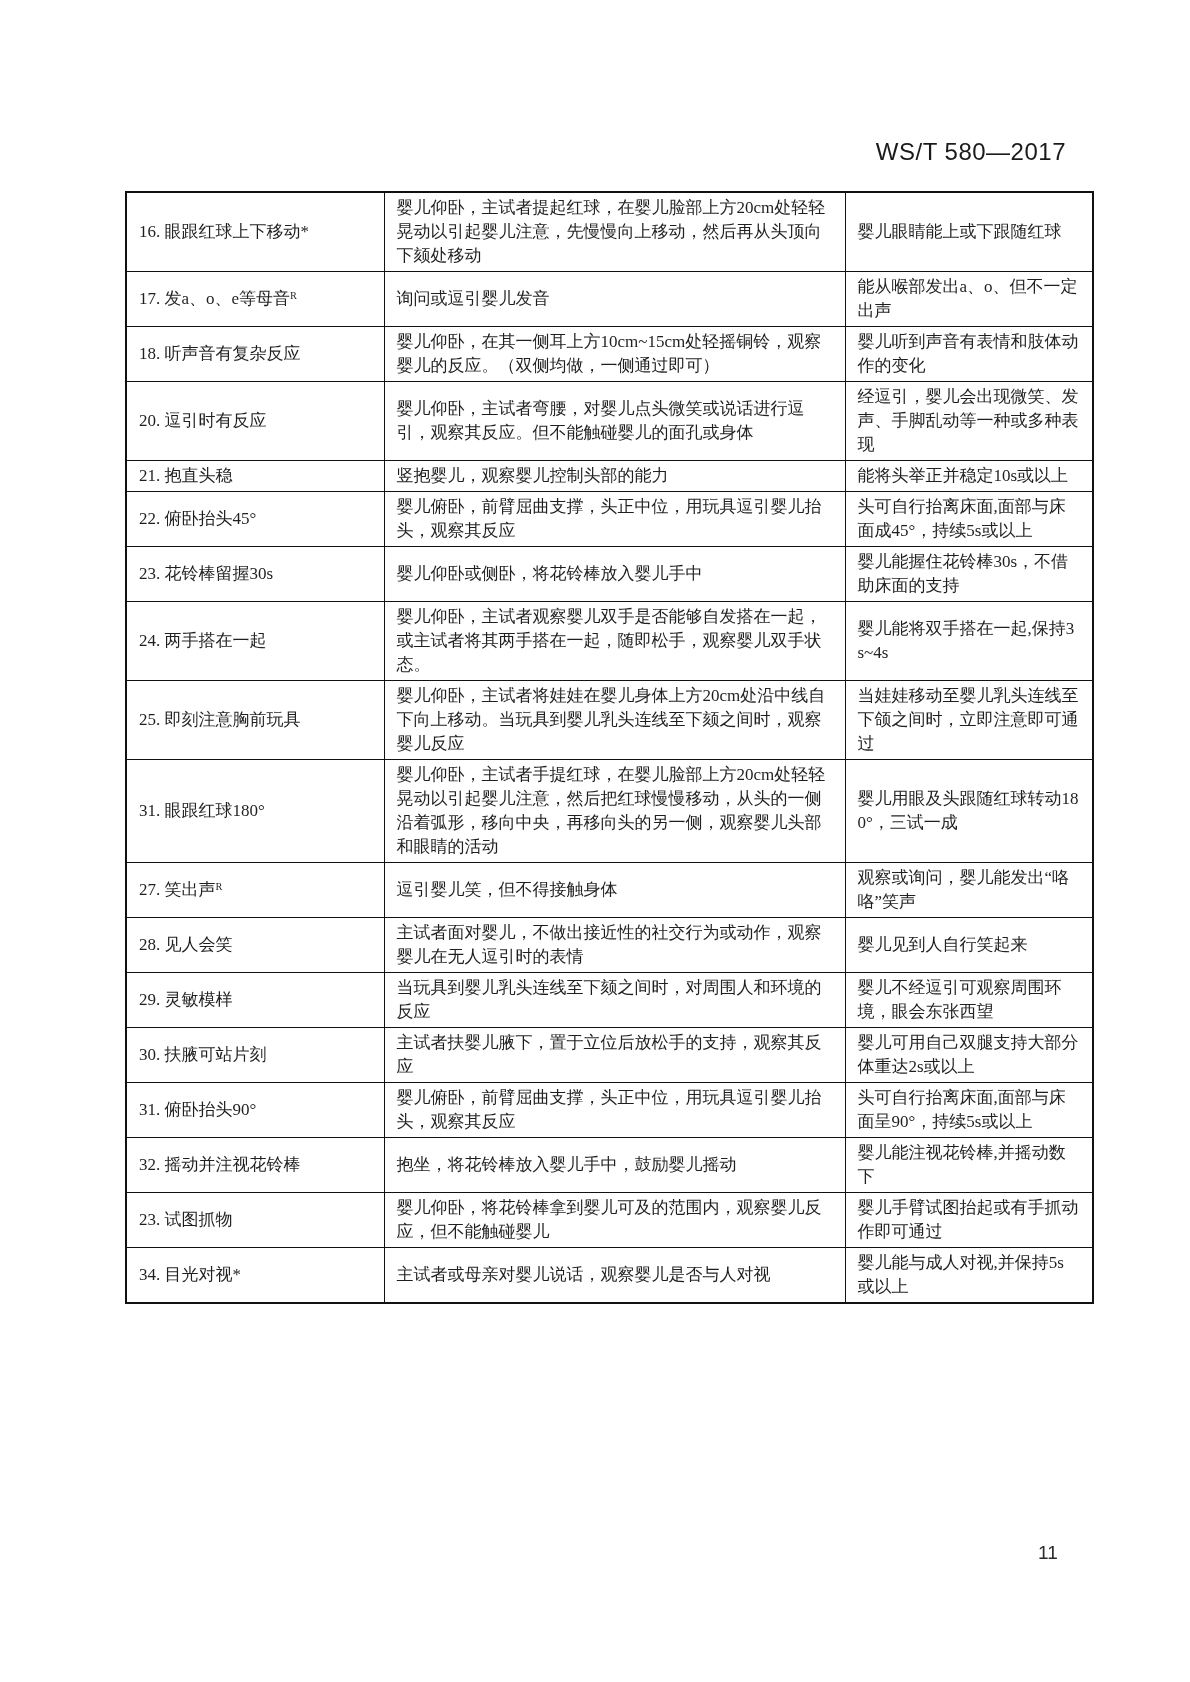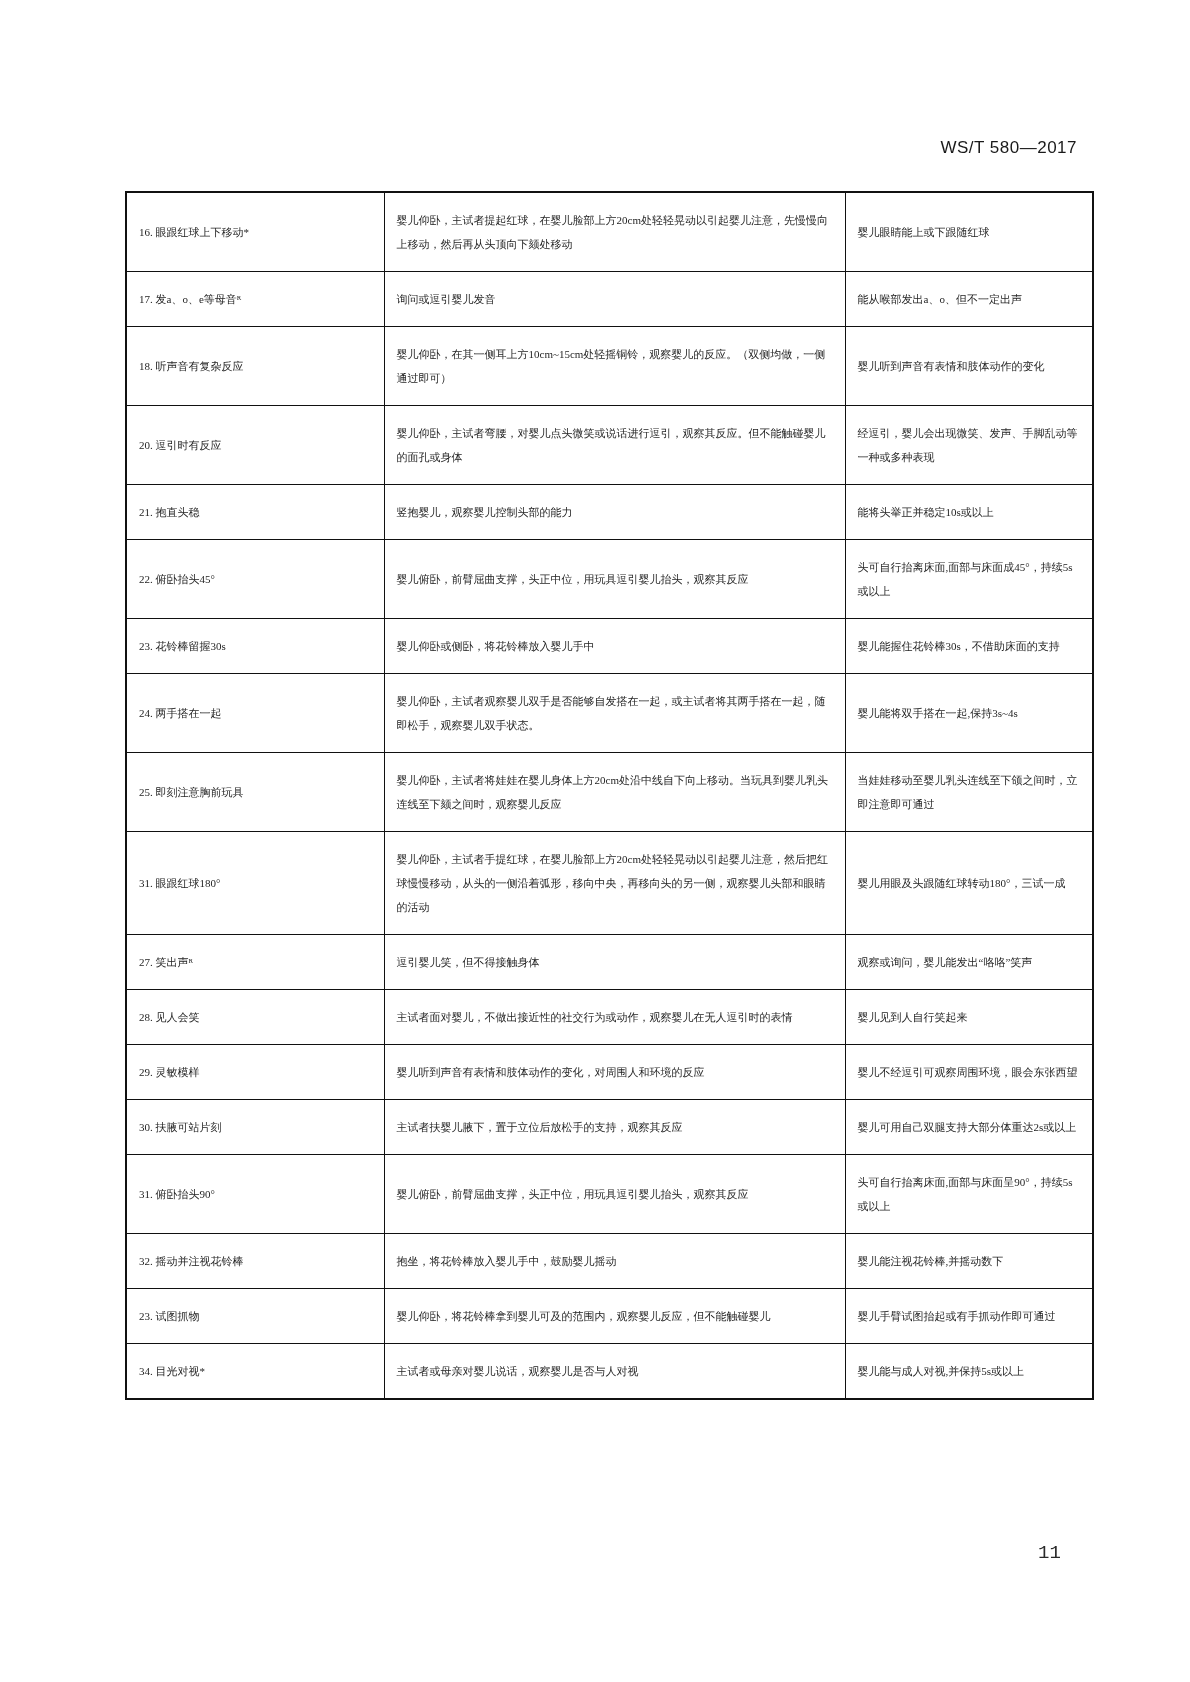--- a/index.html
+++ b/index.html
@@ -11,55 +11,55 @@
     position: relative;
     width: 1190px;
     height: 1682px;
     font-family: "Liberation Serif", serif;
     color: #1f1f1f;
     overflow: hidden;
   }
   .header-ref {
     position: absolute;
     top: 138px;
-    right: 113px;
+    right: 124px;
     font-family: "Liberation Sans", sans-serif;
-    font-size: 17px;
+    font-size: 24px;
     letter-spacing: 0.5px;
     color: #1a1a1a;
     white-space: nowrap;
   }
   table.assessment {
     position: absolute;
     left: 125px;
     top: 191px;
     width: 967px;
     border-collapse: collapse;
     table-layout: fixed;
     border: 2px solid #111111;
   }
   table.assessment td {
     border: 1px solid #111111;
     vertical-align: middle;
-    font-size: 11px;
+    font-size: 17px;
     line-height: 24px;
-    padding: 15px 12px;
+    padding: 3px 12px;
     color: #1f1f1f;
     word-break: break-all;
   }
   td.col-item {
     padding-left: 13px;
     padding-right: 8px;
   }
   .page-num {
     position: absolute;
     left: 1038px;
     top: 1542px;
     font-size: 19px;
-    font-family: Liberation Mono, monospace;
+    font-family: Liberation Sans, sans-serif;
     color: #2a2a2a;
     text-align: right;
   }
 </style>
 </head>
 <body>
 
 <div class="header-ref">WS/T 580—2017</div>
 
 <table class="assessment">
@@ -124,21 +124,21 @@
         <td class="col-method">逗引婴儿笑，但不得接触身体</td>
         <td class="col-pass">观察或询问，婴儿能发出“咯咯”笑声</td>
       </tr>
       <tr>
         <td class="col-item">28. 见人会笑</td>
         <td class="col-method">主试者面对婴儿，不做出接近性的社交行为或动作，观察婴儿在无人逗引时的表情</td>
         <td class="col-pass">婴儿见到人自行笑起来</td>
       </tr>
       <tr>
         <td class="col-item">29. 灵敏模样</td>
-        <td class="col-method">婴儿听到声音有表情和肢体动作的变化，对周围人和环境的反应</td>
+        <td class="col-method">当玩具到婴儿乳头连线至下颏之间时，对周围人和环境的反应</td>
         <td class="col-pass">婴儿不经逗引可观察周围环境，眼会东张西望</td>
       </tr>
       <tr>
         <td class="col-item">30. 扶腋可站片刻</td>
         <td class="col-method">主试者扶婴儿腋下，置于立位后放松手的支持，观察其反应</td>
         <td class="col-pass">婴儿可用自己双腿支持大部分体重达2s或以上</td>
       </tr>
       <tr>
         <td class="col-item">31. 俯卧抬头90°</td>
         <td class="col-method">婴儿俯卧，前臂屈曲支撑，头正中位，用玩具逗引婴儿抬头，观察其反应</td>

